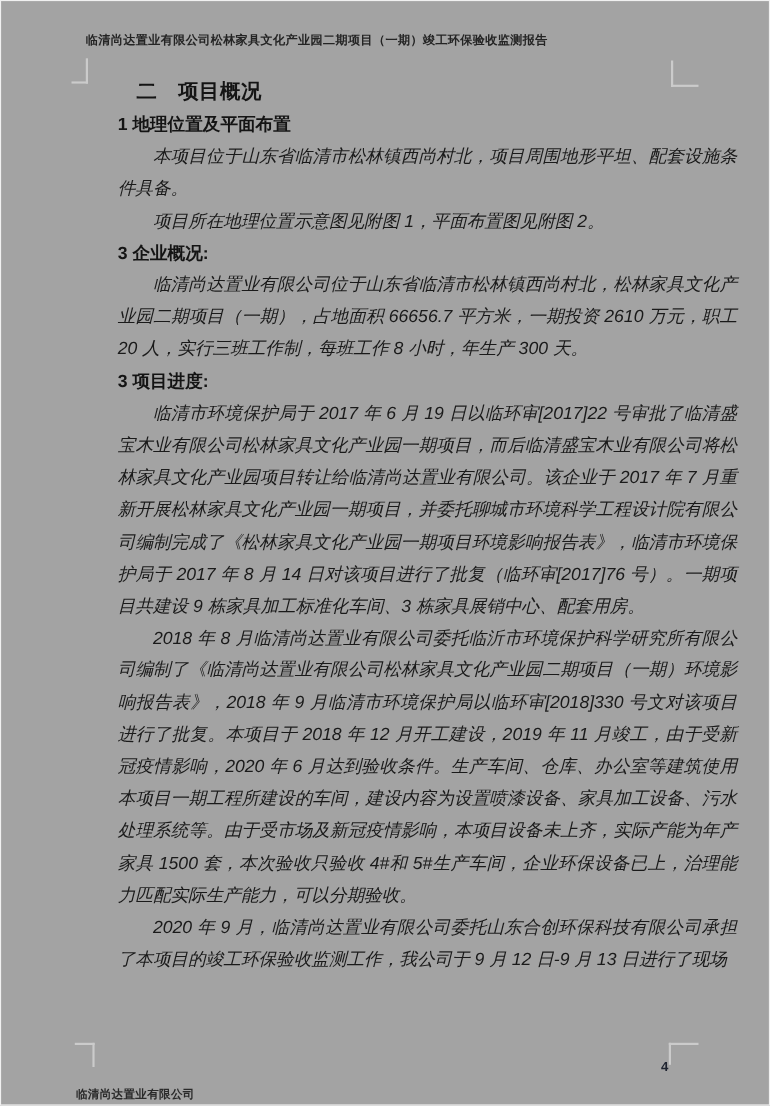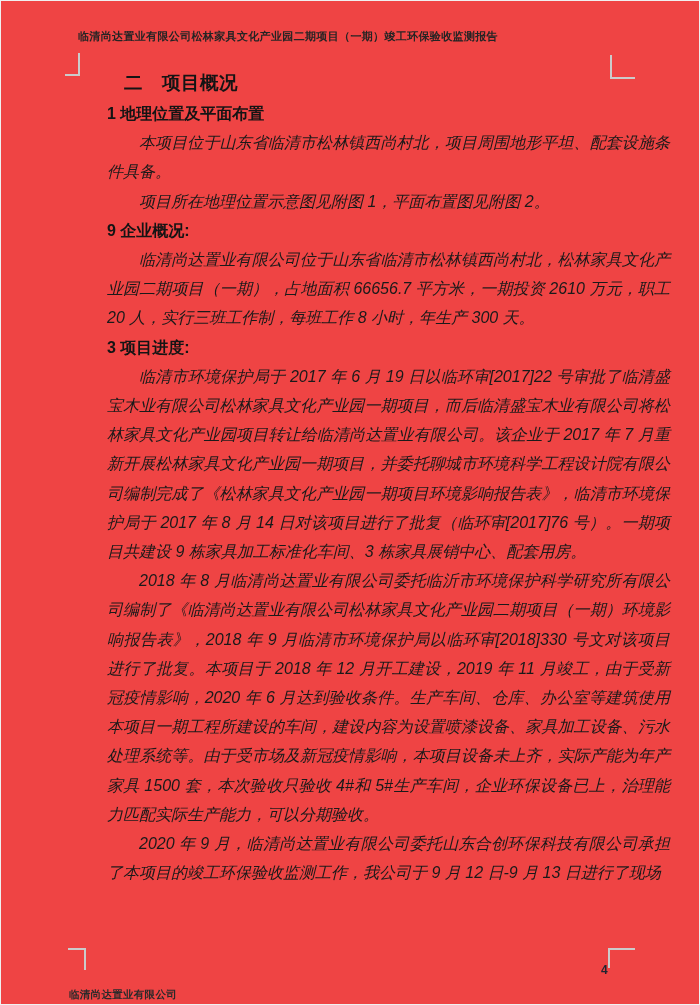--- a/index.html
+++ b/index.html
@@ -4,21 +4,21 @@
 <style>
   html, body {
     margin: 0;
     padding: 0;
     background: #ffffff;
   }
   .page {
     position: relative;
     width: 700px;
     height: 1005px;
-    background: #ef4444;
+    background: #a3a3a3;
     overflow: hidden;
     font-family: "Liberation Sans", sans-serif;
     color: #1c1c1c;
     box-sizing: border-box;
     border: 1px solid #f0f0f0;
   }
   .running-header {
     position: absolute;
     left: 77px;
     top: 28px;
@@ -113,21 +113,21 @@
   <div class="content">
     <div class="doc-title">二　项目概况</div>
 
 
     <div class="heading">1 地理位置及平面布置</div>
 
     <p class="para">本项目位于山东省临清市松林镇西尚村北，项目周围地形平坦、配套设施条件具备。</p>
 
     <p class="para">项目所在地理位置示意图见附图 1，平面布置图见附图 2。</p>
 
-    <div class="heading">9 企业概况:</div>
+    <div class="heading">3 企业概况:</div>
 
     <p class="para">临清尚达置业有限公司位于山东省临清市松林镇西尚村北，松林家具文化产业园二期项目（一期），占地面积 66656.7 平方米，一期投资 2610 万元，职工 20 人，实行三班工作制，每班工作 8 小时，年生产 300 天。</p>
 
     <div class="heading">3 项目进度:</div>
 
     <p class="para">临清市环境保护局于 2017 年 6 月 19 日以临环审[2017]22 号审批了临清盛宝木业有限公司松林家具文化产业园一期项目，而后临清盛宝木业有限公司将松林家具文化产业园项目转让给临清尚达置业有限公司。该企业于 2017 年 7 月重新开展松林家具文化产业园一期项目，并委托聊城市环境科学工程设计院有限公司编制完成了《松林家具文化产业园一期项目环境影响报告表》，临清市环境保护局于 2017 年 8 月 14 日对该项目进行了批复（临环审[2017]76 号）。一期项目共建设 9 栋家具加工标准化车间、3 栋家具展销中心、配套用房。</p>
 
     <p class="para">2018 年 8 月临清尚达置业有限公司委托临沂市环境保护科学研究所有限公司编制了《临清尚达置业有限公司松林家具文化产业园二期项目（一期）环境影响报告表》，2018 年 9 月临清市环境保护局以临环审[2018]330 号文对该项目进行了批复。本项目于 2018 年 12 月开工建设，2019 年 11 月竣工，由于受新冠疫情影响，2020 年 6 月达到验收条件。生产车间、仓库、办公室等建筑使用本项目一期工程所建设的车间，建设内容为设置喷漆设备、家具加工设备、污水处理系统等。由于受市场及新冠疫情影响，本项目设备未上齐，实际产能为年产家具 1500 套，本次验收只验收 4#和 5#生产车间，企业环保设备已上，治理能力匹配实际生产能力，可以分期验收。</p>
 
     <p class="para">2020 年 9 月，临清尚达置业有限公司委托山东合创环保科技有限公司承担了本项目的竣工环保验收监测工作，我公司于 9 月 12 日-9 月 13 日进行了现场</p>

